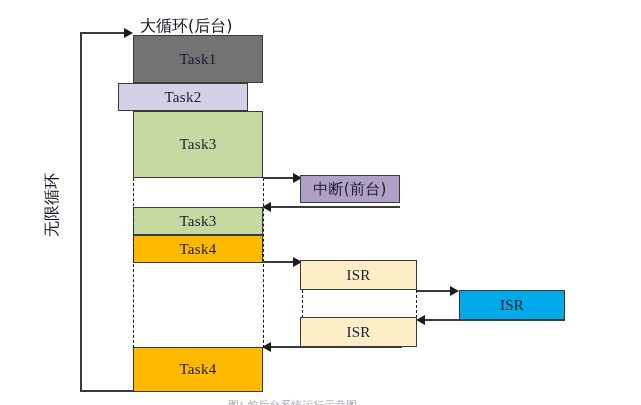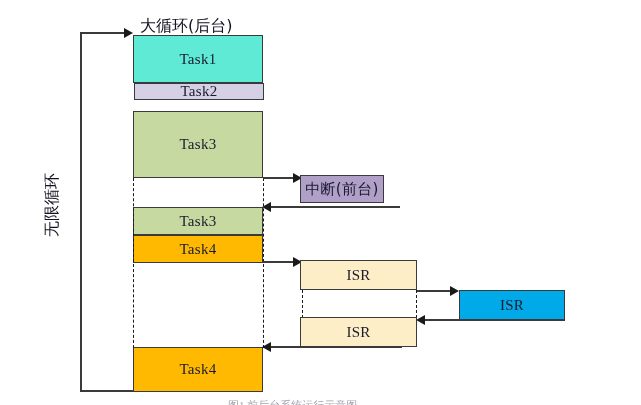--- a/index.html
+++ b/index.html
@@ -92,25 +92,25 @@
 
   <div class="hline" style="left:80px; top:32px; width:45px; height:2px;"></div>
   <div class="arrowhead-right" style="left:124px; top:28px;"></div>
 
   <div class="vline" style="left:80px; top:32px; width:2px; height:360px;"></div>
 
   <div class="hline" style="left:80px; top:390px; width:53px; height:2px;"></div>
 
   <div class="vtext" style="left:52px; top:205px; transform: translate(-50%,-50%) rotate(-90deg);">无限循环</div>
 
-  <div class="box" style="left:133px; top:35px; width:130px; height:48px; background:#5eead4;">
+  <div class="box" style="left:133px; top:35px; width:130px; height:48px; background:#737373;">
     <span>Task1</span>
   </div>
 
-  <div class="box" style="left:134px; top:83px; width:130px; height:17px; background:#d5d0e5;">
+  <div class="box" style="left:118px; top:83px; width:130px; height:28px; background:#d5d0e5;">
     <span>Task2</span>
   </div>
 
   <div class="box" style="left:133px; top:111px; width:130px; height:67px; background:#c5d9a0;">
     <span>Task3</span>
   </div>
 
   <div class="box" style="left:133px; top:207px; width:130px; height:28px; background:#c5d9a0;">
     <span>Task3</span>
   </div>
@@ -122,21 +122,21 @@
   <div class="box" style="left:133px; top:347px; width:130px; height:45px; background:#ffb900;">
     <span>Task4</span>
   </div>
 
   <div class="dashv" style="left:133px; top:178px; height:170px;"></div>
   <div class="dashv" style="left:263px; top:178px; height:170px;"></div>
 
   <div class="hline" style="left:263px; top:177px; width:33px; height:1.5px;"></div>
   <div class="arrowhead-right" style="left:293px; top:173px;"></div>
 
-  <div class="box cjk" style="left:300px; top:175px; width:84px; height:28px; background:#b0a0c8; font-size:15px;">
+  <div class="box cjk" style="left:300px; top:175px; width:100px; height:28px; background:#b0a0c8; font-size:15px;">
     <span>中断(前台)</span>
   </div>
 
   <div class="hline" style="left:269px; top:206px; width:131px; height:1.5px;"></div>
   <div class="arrowhead-left" style="left:262px; top:202px;"></div>
 
   <div class="hline" style="left:263px; top:261px; width:33px; height:1.5px;"></div>
   <div class="arrowhead-right" style="left:293px; top:257px;"></div>
 
   <div class="box" style="left:300px; top:260px; width:117px; height:30px; background:#fdeec8;">

